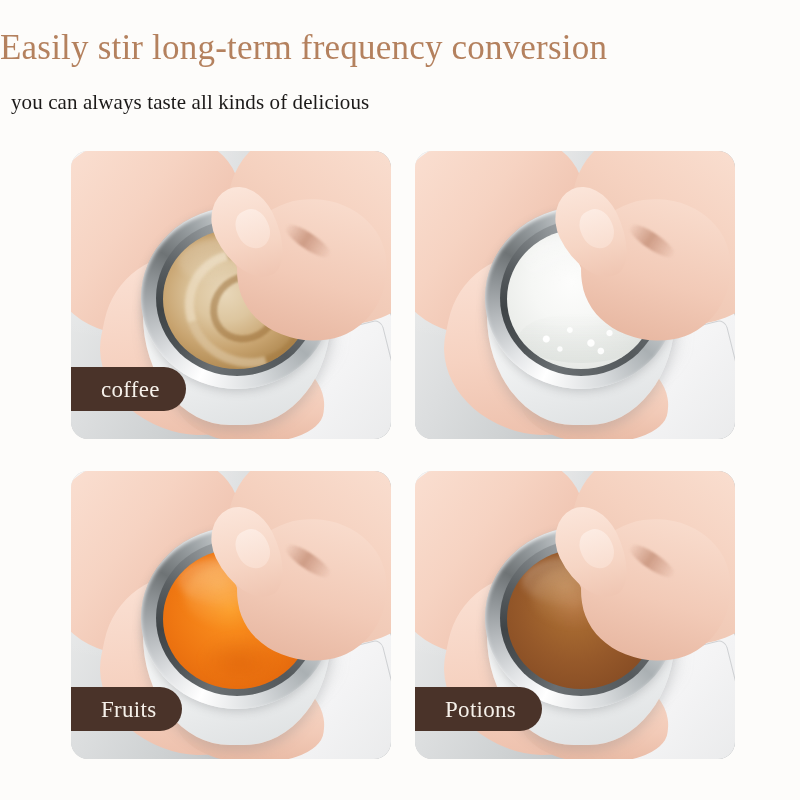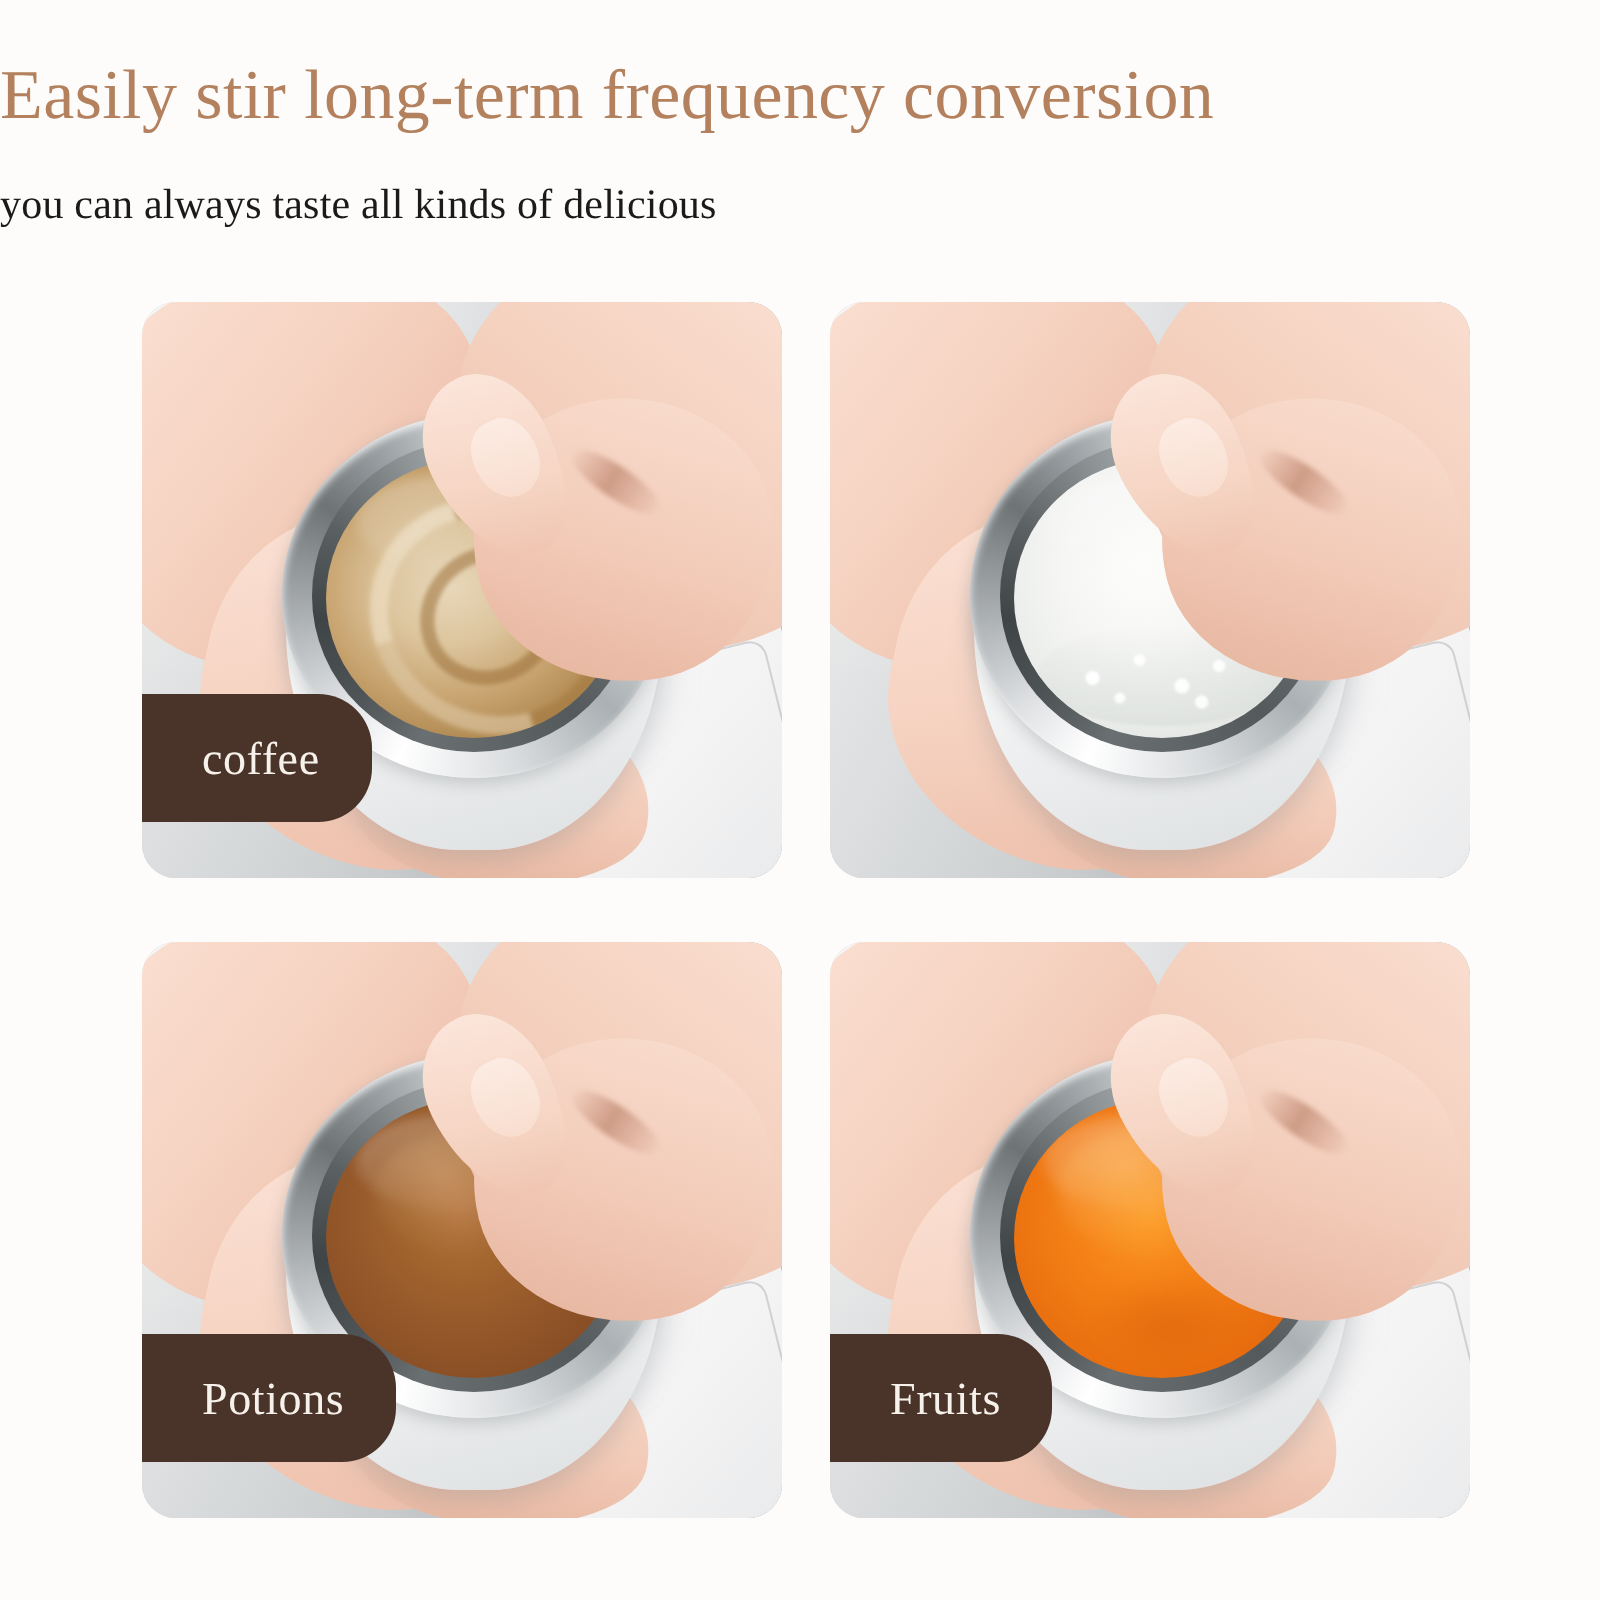--- a/index.html
+++ b/index.html
@@ -42,20 +42,21 @@
   }
 
   .subheadline {
     margin-top: 23px;
     font-family: "Liberation Serif", "DejaVu Serif", serif;
     font-size: 21px;
     font-weight: 400;
     color: #1c1a19;
     letter-spacing: 0.1px;
     white-space: nowrap;
+    padding-left: 11px;
   }
 
   
   .photo-grid {
     position: absolute;
     left: 71px;
     top: 151px;
     width: 664px;
     height: 625px;
     display: grid;
@@ -435,21 +436,21 @@
     filter: blur(3px);
     pointer-events: none;
   }
 
   
   .caption-badge {
     position: absolute;
     left: 0;
     bottom: 28px;
     min-width: 96px;
-    height: 64px;
+    height: 44px;
     padding: 0 26px 0 30px;
     display: flex;
     align-items: center;
     background: #4a3329;
     border-radius: 0 27px 27px 0;
     z-index: 6;
   }
 
   .caption-text {
     font-family: "Liberation Serif", "DejaVu Serif", serif;
@@ -540,61 +541,61 @@
       <div class="hand hand-left-arm"></div>
       <div class="hand hand-left-palm"></div>
       <div class="hand hand-left-fingers"></div>
 
       <div class="mug-handle"></div>
 
       <div class="mug">
         <div class="mug-body"></div>
         <div class="mug-rim"></div>
         <div class="mug-inner-wall"></div>
-        <div class="liquid liquid-potions">
+        <div class="liquid liquid-fruits">
           <div class="liquid-gloss"></div>
         </div>
       </div>
 
       <div class="hand hand-right-arm"></div>
       <div class="hand hand-right-fist"></div>
       <div class="hand thumb"></div>
       <div class="thumbnail-plate"></div>
       <div class="knuckle-crease"></div>
 
       <div class="caption-badge">
-        <span class="caption-text">Potions</span>
+        <span class="caption-text">Fruits</span>
       </div>
     </div>
 
     <div class="photo-cell">
       <div class="scene"></div>
       <div class="white-object"></div>
       <div class="mug-shadow"></div>
 
       <div class="hand hand-left-arm"></div>
       <div class="hand hand-left-palm"></div>
       <div class="hand hand-left-fingers"></div>
 
       <div class="mug-handle"></div>
 
       <div class="mug">
         <div class="mug-body"></div>
         <div class="mug-rim"></div>
         <div class="mug-inner-wall"></div>
-        <div class="liquid liquid-fruits">
+        <div class="liquid liquid-potions">
           <div class="liquid-gloss"></div>
         </div>
       </div>
 
       <div class="hand hand-right-arm"></div>
       <div class="hand hand-right-fist"></div>
       <div class="hand thumb"></div>
       <div class="thumbnail-plate"></div>
       <div class="knuckle-crease"></div>
 
       <div class="caption-badge">
-        <span class="caption-text">Fruits</span>
+        <span class="caption-text">Potions</span>
       </div>
     </div>
 
   </div>
 </div>
 
 </body></html>

